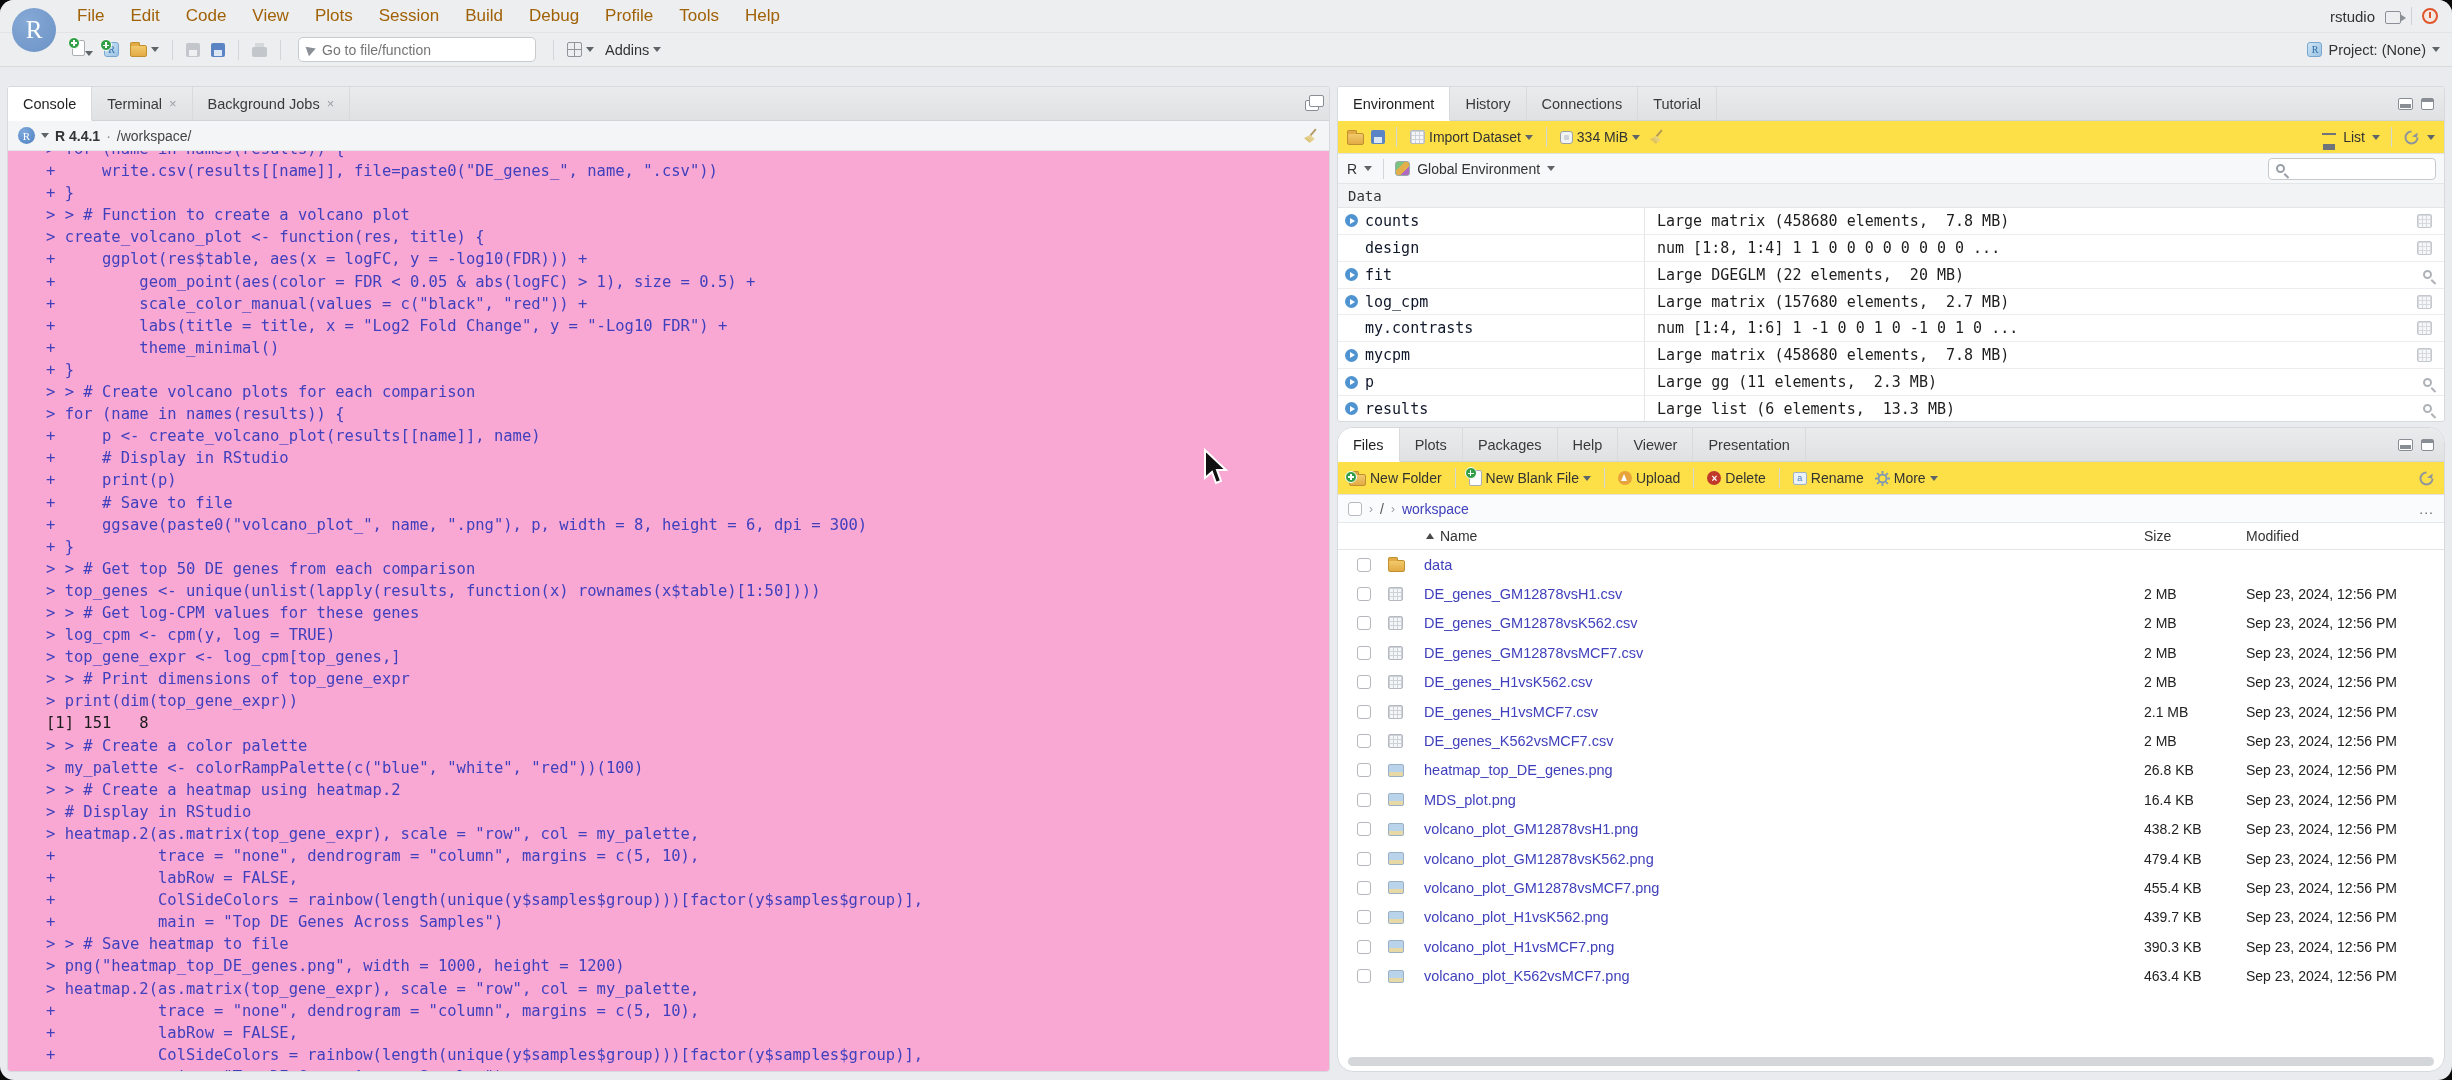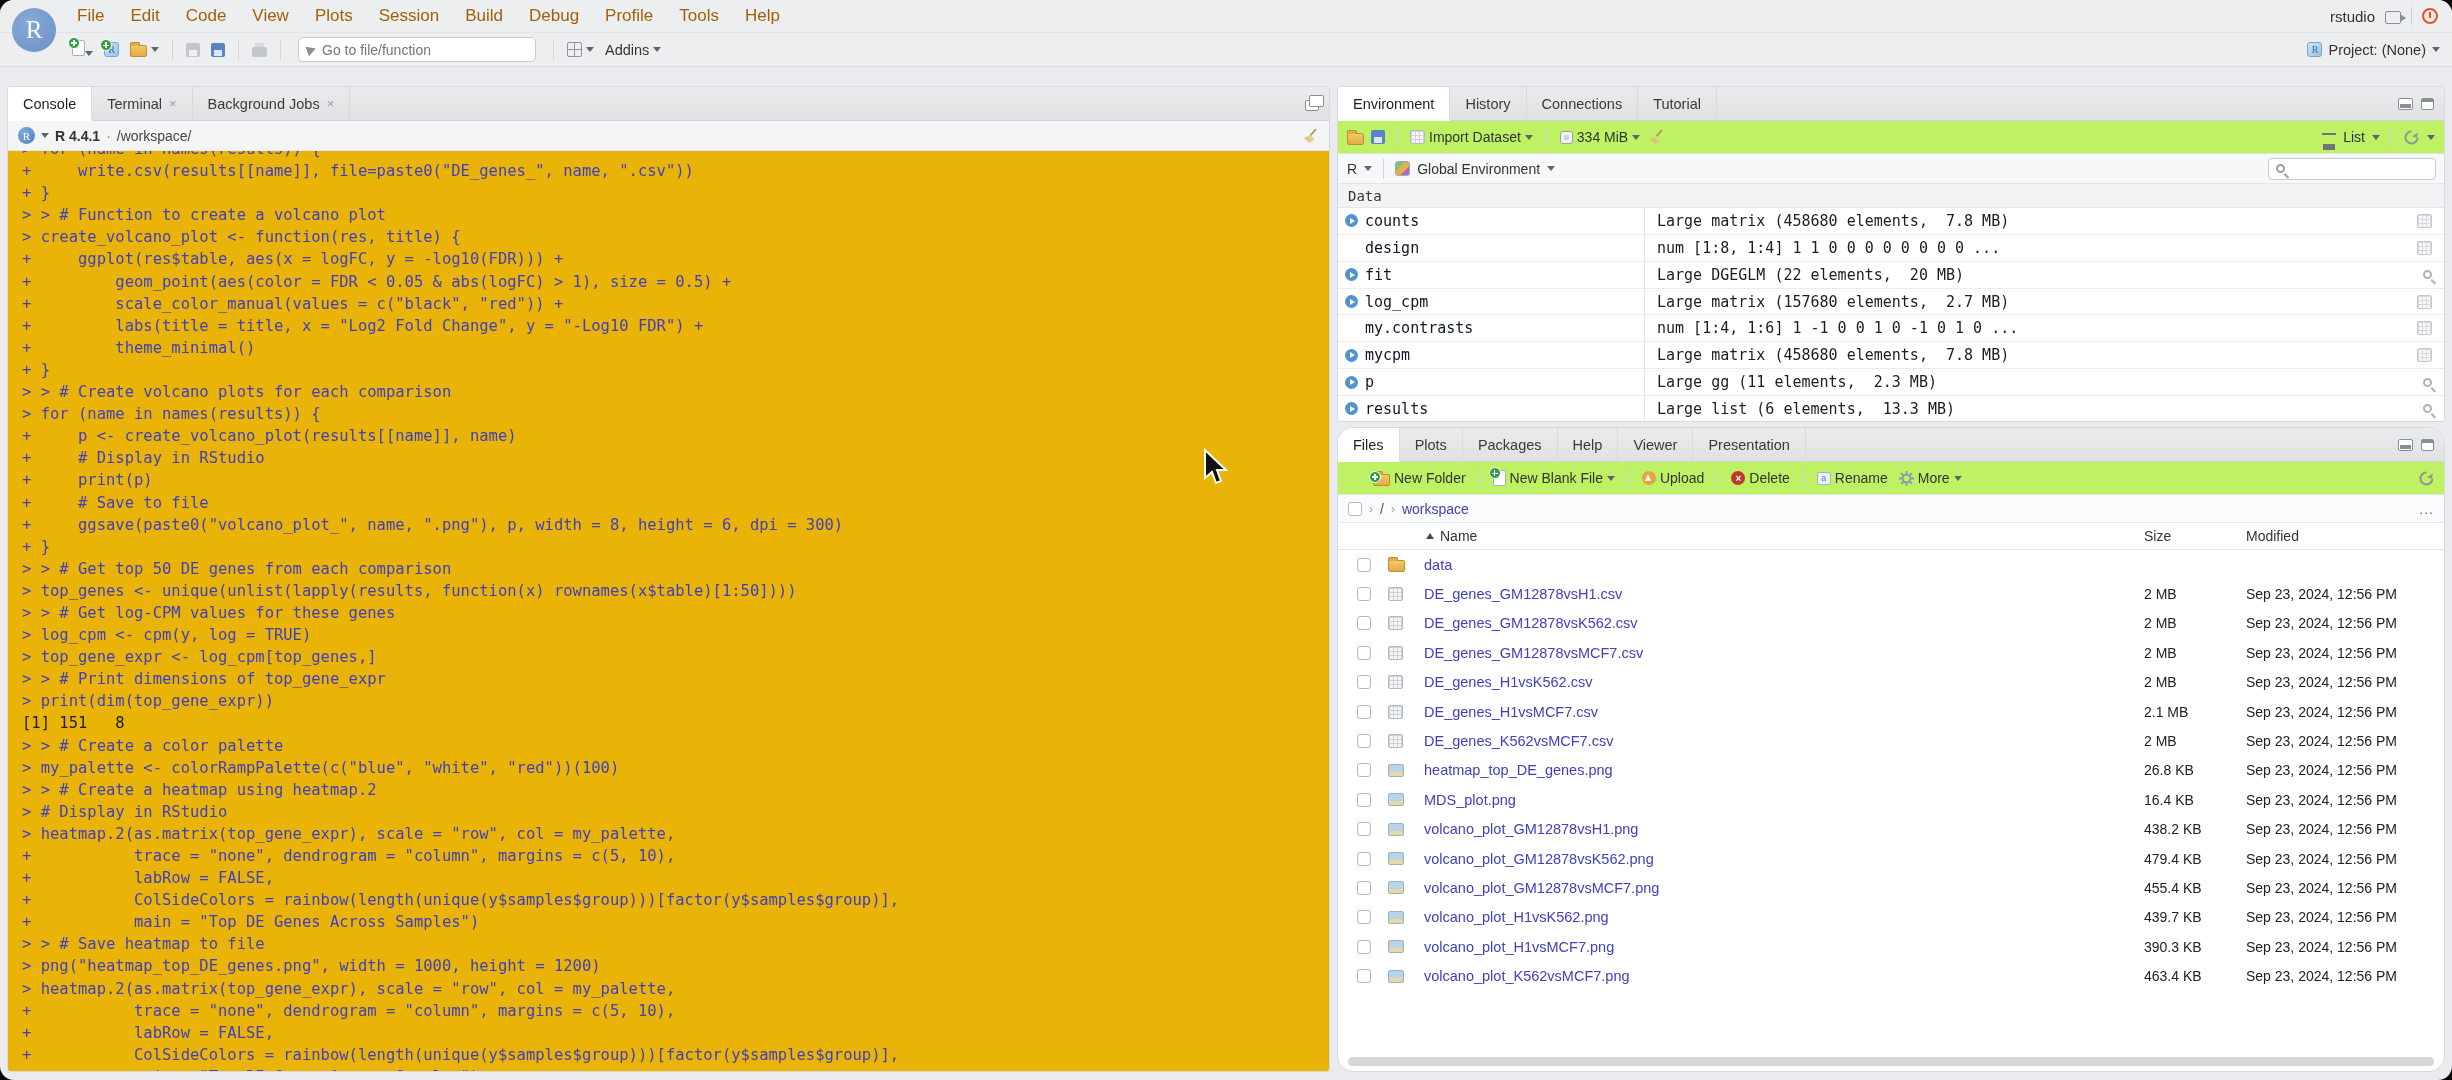--- a/index.html
+++ b/index.html
@@ -121,28 +121,28 @@
 
   .subtlebar { height:30px; background:#f4f5f6; border-bottom:1px solid #e3e5e7;
                display:flex; align-items:center; gap:6px; padding:0 10px; }
   .rball { width:17px; height:17px; border-radius:50%; background:radial-gradient(circle at 35% 30%,#7fa9dc,#4d7fc0);
            color:#fff; display:flex; align-items:center; justify-content:center;
            font-family:"Liberation Serif", serif; font-size:11px; }
   .rver { font-size:14px; color:#333; font-weight:bold; }
   .dotsep { color:#888; font-size:14px; }
   .wdir { font-size:14px; color:#444; }
 
-  .console-body { position:absolute; left:0; right:0; top:64px; bottom:0; overflow:hidden; background:#eab308; }
+  .console-body { position:absolute; left:0; right:0; top:64px; bottom:0; overflow:hidden; background:#f9a8d4;padding-left:24px; }
   .console-lines { margin:-13px 0 0 14px; }
   .cline { font-family:"DejaVu Sans Mono", monospace; font-size:15.5px; line-height:22.1px;
            white-space:pre; color:#4040bd; }
   .cline.out { color:#1b1b1b; }
 
   
-  .ptoolbar { height:33px; background:#bef264; border-bottom:1px solid #e0e2e4;
+  .ptoolbar { height:33px; background:#fde047; border-bottom:1px solid #e0e2e4;
               display:flex; align-items:center; gap:7px; padding:0 9px; font-size:14px; color:#333; }
   .ptoolbar .right { margin-left:auto; display:flex; align-items:center; gap:7px; }
   .scoperow { height:30px; background:#f7f8f9; border-bottom:1px solid #e3e5e7;
               display:flex; align-items:center; gap:7px; padding:0 9px; position:relative; }
   .scoperow .rlabel { font-size:14px; color:#333; }
   .cube-color { width:15px; height:15px; border-radius:3px;
                 background:linear-gradient(135deg,#7bc47f 0 33%,#e2b04a 33% 66%,#b06ac0 66%); border:1px solid #9aa; }
   .section-head { height:24px; background:#f2f3f5; border-bottom:1px solid #e3e5e7; display:flex; align-items:center;
                   padding:0 10px; font-family:"DejaVu Sans Mono", monospace; font-size:14px; color:#333; }
   .env-rows { position:absolute; left:0; right:0; top:121px; bottom:0; }
@@ -491,21 +491,21 @@
           <div class="tab">
             <span>Presentation</span>
           </div>
         </div>
       <div class="tab-actions">
         <span class="ic win-min"></span>
         <span class="ic win-max"></span>
       </div>
     </div>
     <div class="ptoolbar">
-      <span id="files-buttons" style="display:flex;align-items:center;gap:7px;margin-left:24px;">
+      <span id="files-buttons" style="display:flex;align-items:center;gap:7px;">
           <span class="tbtn">
             <span class="ic icon-folder">
               <span class="plus-badge"></span>
             </span>
             <span>New Folder</span>
           </span>
           <span class="tsep"></span>
           <span class="tbtn">
             <span class="ic icon-doc">
               <span class="plus-badge"></span>

